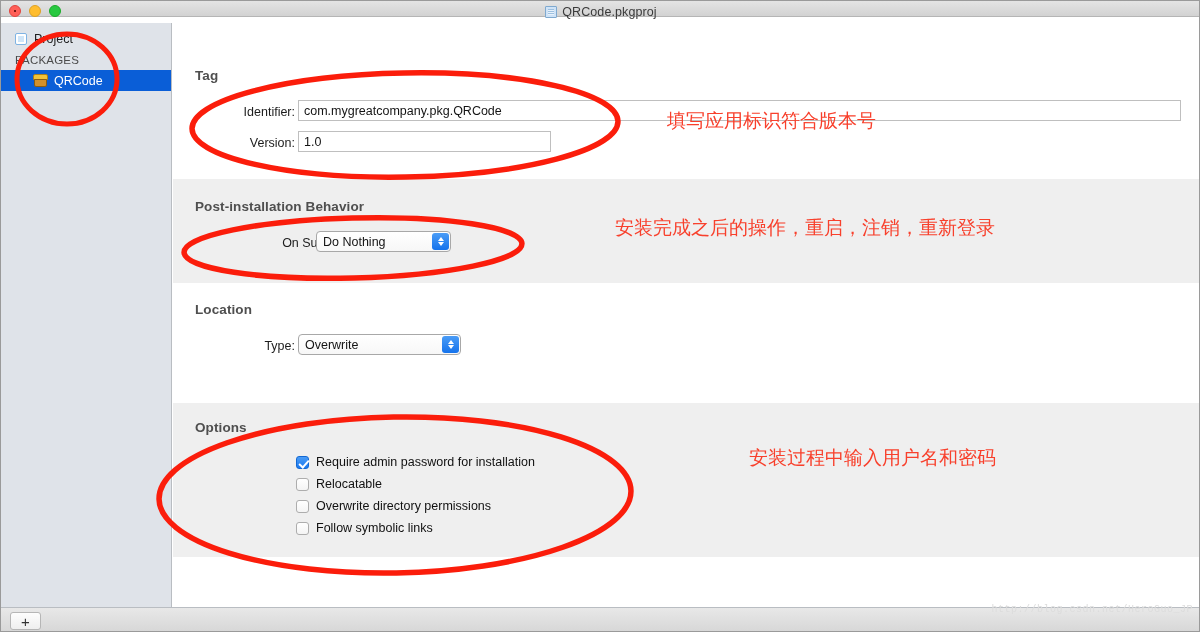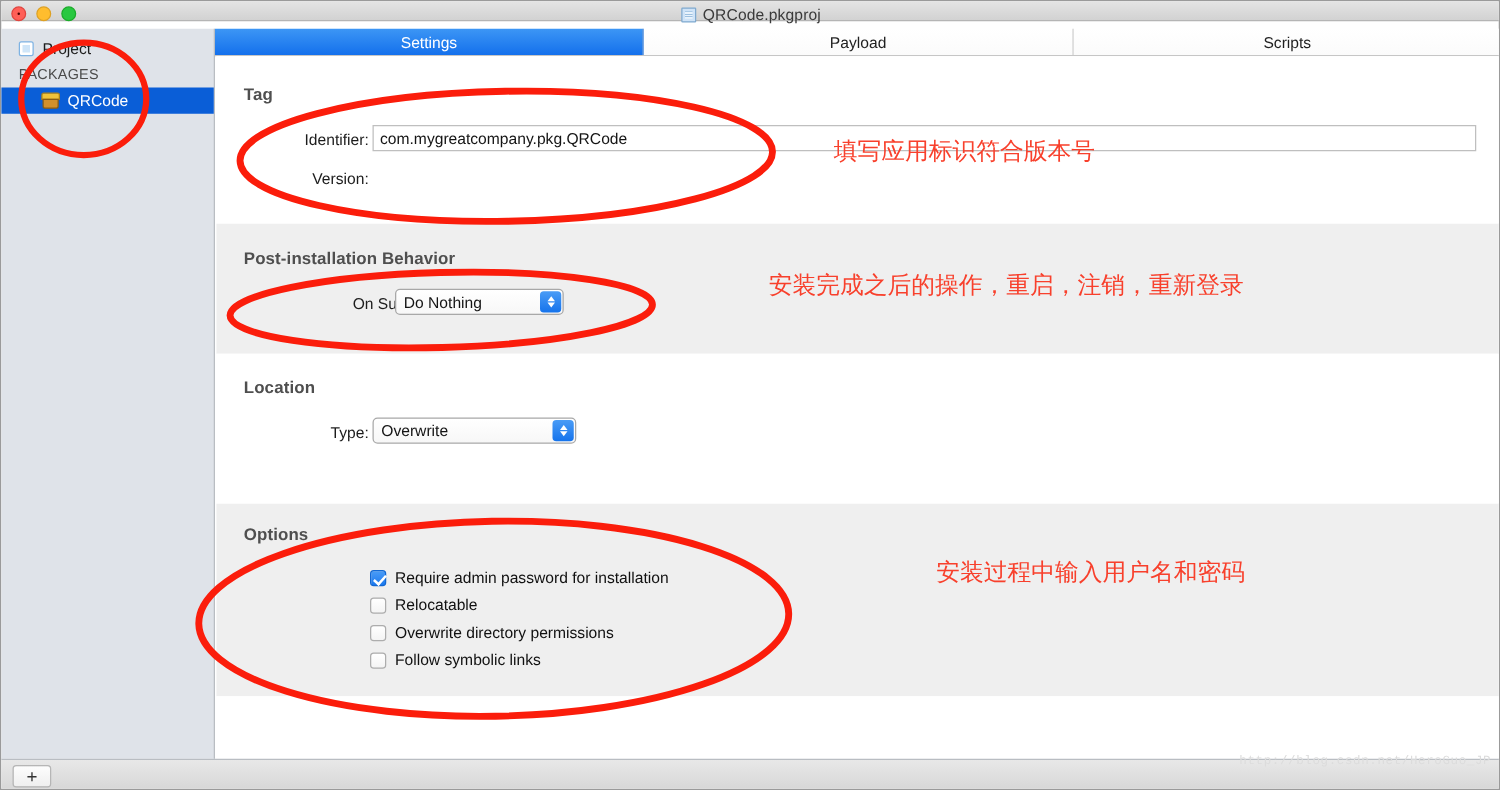--- a/index.html
+++ b/index.html
@@ -257,33 +257,29 @@
     <div class="side-header">PACKAGES</div>
     <div class="side-row selected">
       <span class="pkg-icon">
         <span class="lid"></span>
           <span class="box"></span>
       </span>
       <span class="side-label">QRCode</span>
     </div>
   </div>
 
-  <div class="tabbar">
-    <div class="tab active">Settings</div>
-    <div class="tab">Payload</div>
-    <div class="tab">Scripts</div>
-  </div>
 
   <div class="content">
 
     <div class="panel plain" style="top:0; height:134px;">
       <div class="sec-title" style="left:22px; top:23px;">Tag</div>
       <div class="field-label" style="left:0px; top:60px; width:122px;">Identifier:</div>
       <div class="txt" style="left:125px; top:55px; width:883px;">com.mygreatcompany.pkg.QRCode</div>
       <div class="field-label" style="left:0px; top:91px; width:122px;">Version:</div>
+      <div class="txt" style="left:125px; top:86px; width:253px;">1.0</div>
     </div>
 
     <div class="panel shaded" style="top:134px; height:104px;">
       <div class="sec-title" style="left:22px; top:20px;">Post-installation Behavior</div>
       <div class="field-label" style="left:0px; top:57px; width:140px;margin-left:40px;">On Success:</div>
       <div class="popup" style="left:143px; top:52px; width:135px;">
         <span>Do Nothing</span>
         <span class="arrows">
           <span class="up"></span>
             <span class="down"></span>

